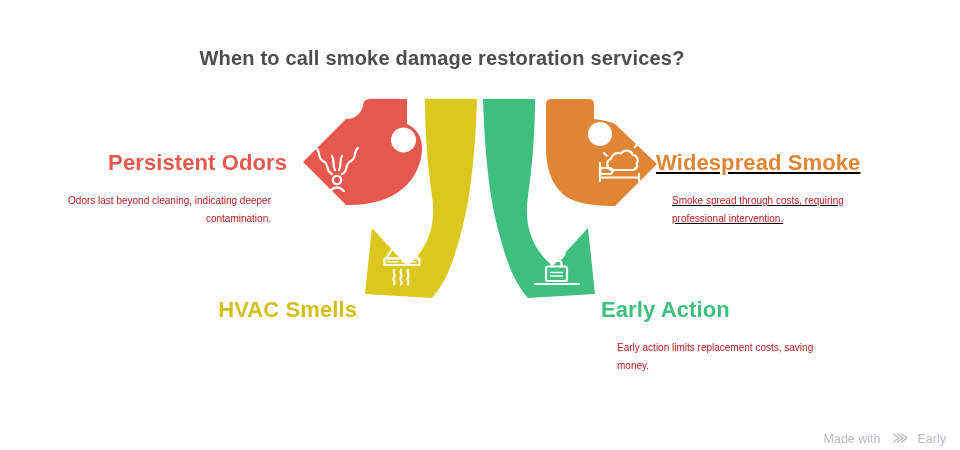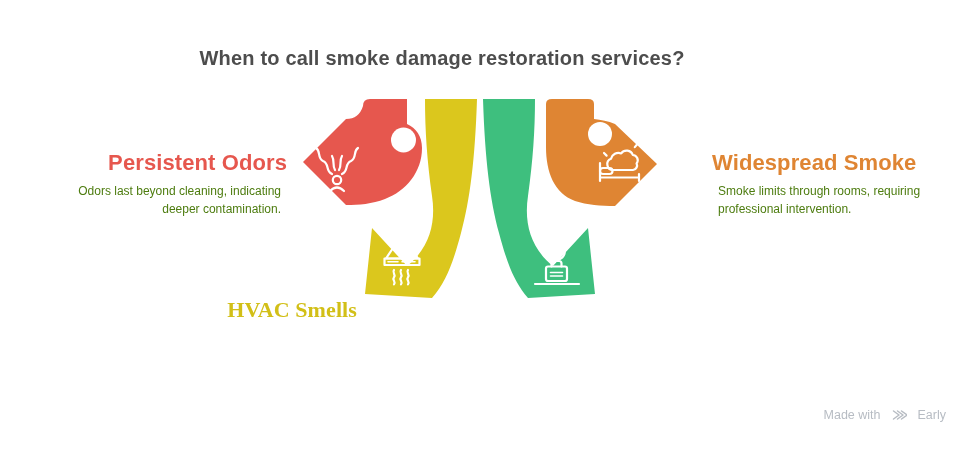--- a/index.html
+++ b/index.html
@@ -3,31 +3,31 @@
 <meta charset="utf-8">
 <style>
   html,body{margin:0;padding:0;}
   body{width:960px;height:450px;background:#ffffff;overflow:hidden;position:relative;
        font-family:"Liberation Sans", sans-serif;}
   .canvas{position:absolute;left:0;top:0;width:960px;height:432px;}
   .title{position:absolute;top:47px;left:0;width:884px;text-align:center;
          font-size:20px;font-weight:bold;color:#4D4D4D;letter-spacing:.2px;}
   .item{position:absolute;}
   .item h3{margin:0 0 7px 0;font-size:22px;font-weight:bold;letter-spacing:.1px;}
-  .item p{margin:6px;font-size:12px;line-height:17.5px;color:#4d7c0f;}
+  .item p{margin:16px;font-size:10px;line-height:17.5px;color:#b91c1c;}
   .item.right{text-align:right;}
   .it-odors{top:150px;right:673px;width:240px;}
-  .it-smoke{top:150px;left:712px;width:245px;}
+  .it-smoke{top:150px;left:656px;width:245px;text-decoration:underline;}
   .it-hvac{top:297px;right:603px;width:250px;}
   .it-early{top:297px;left:601px;width:230px;}
-  .h0{color:#E6574E;} .h1{color:#DF8533;} .h2{color:#D2BF17;font-family:Liberation Serif, serif;} .h3{color:#3EBF7E;}
+  .h0{color:#E6574E;} .h1{color:#DF8533;} .h2{color:#D2BF17;} .h3{color:#3EBF7E;}
   .arrows{position:absolute;left:0;top:0;}
   .icon-stroke{fill:none;stroke:#ffffff;stroke-width:2.2;stroke-linecap:round;stroke-linejoin:round;}
   .icon-thin{fill:none;stroke:#ffffff;stroke-width:1.6;stroke-linecap:round;}
-  .watermark{position:absolute;top:408px;right:14px;display:flex;align-items:center;gap:11px;
+  .watermark{position:absolute;top:432px;right:14px;display:flex;align-items:flex-start;gap:11px;
              font-size:12.5px;color:#B7BCC3;}
   .wm-logo{display:inline-block;}
 </style>
 </head>
 <body>
 
 <div class="canvas">
 
   <div class="title">When to call smoke damage restoration services?</div>
 
@@ -94,27 +94,31 @@
     </g>
   </svg>
 
   <div class="item right it-odors">
     <h3 class="h0">Persistent Odors</h3>
     <p>Odors last beyond cleaning, indicating deeper contamination.</p>
   </div>
 
   <div class="item it-smoke">
     <h3 class="h1">Widespread Smoke</h3>
-    <p>Smoke limits through rooms, requiring professional intervention.</p>
+    <p>Smoke spread through costs, requiring professional intervention.</p>
   </div>
 
   <div class="item right it-hvac">
     <h3 class="h2">HVAC Smells</h3>
   </div>
 
+  <div class="item it-early">
+    <h3 class="h3">Early Action</h3>
+    <p>Early action limits replacement costs, saving money.</p>
+  </div>
 
   <div class="watermark">
     <span>Made with</span>
     <svg class="wm-logo" width="15" height="12" viewBox="0 0 15 12">
       <path d="M1.5,2 L7,6 L1.5,10" fill="none" stroke="#B7BCC3" stroke-width="1.5" stroke-linecap="round" stroke-linejoin="round"></path>
       <path d="M5.5,2 L11,6 L5.5,10" fill="none" stroke="#B7BCC3" stroke-width="1.5" stroke-linecap="round" stroke-linejoin="round"></path>
       <path d="M9.5,2 L15,6 L9.5,10" fill="none" stroke="#B7BCC3" stroke-width="1.5" stroke-linecap="round" stroke-linejoin="round"></path>
     </svg>
     <span>Early</span>
   </div>

